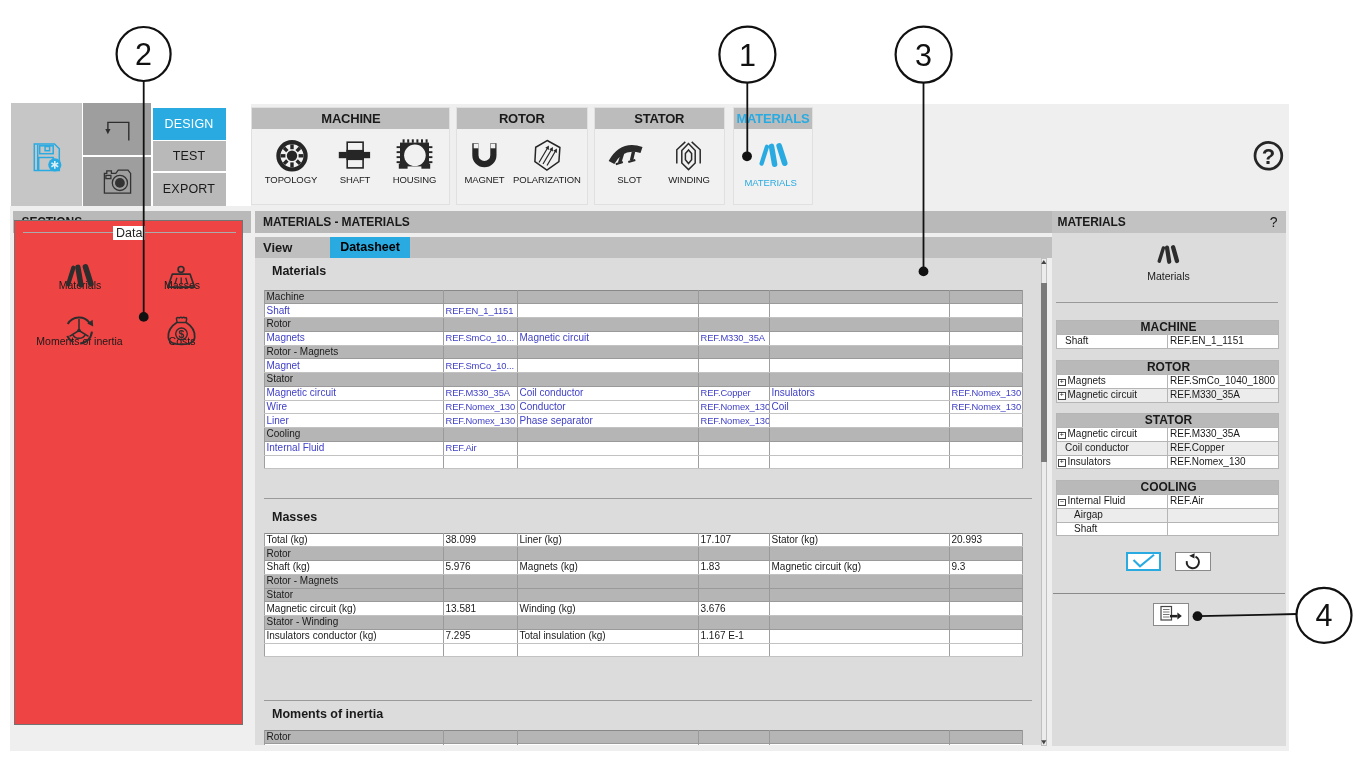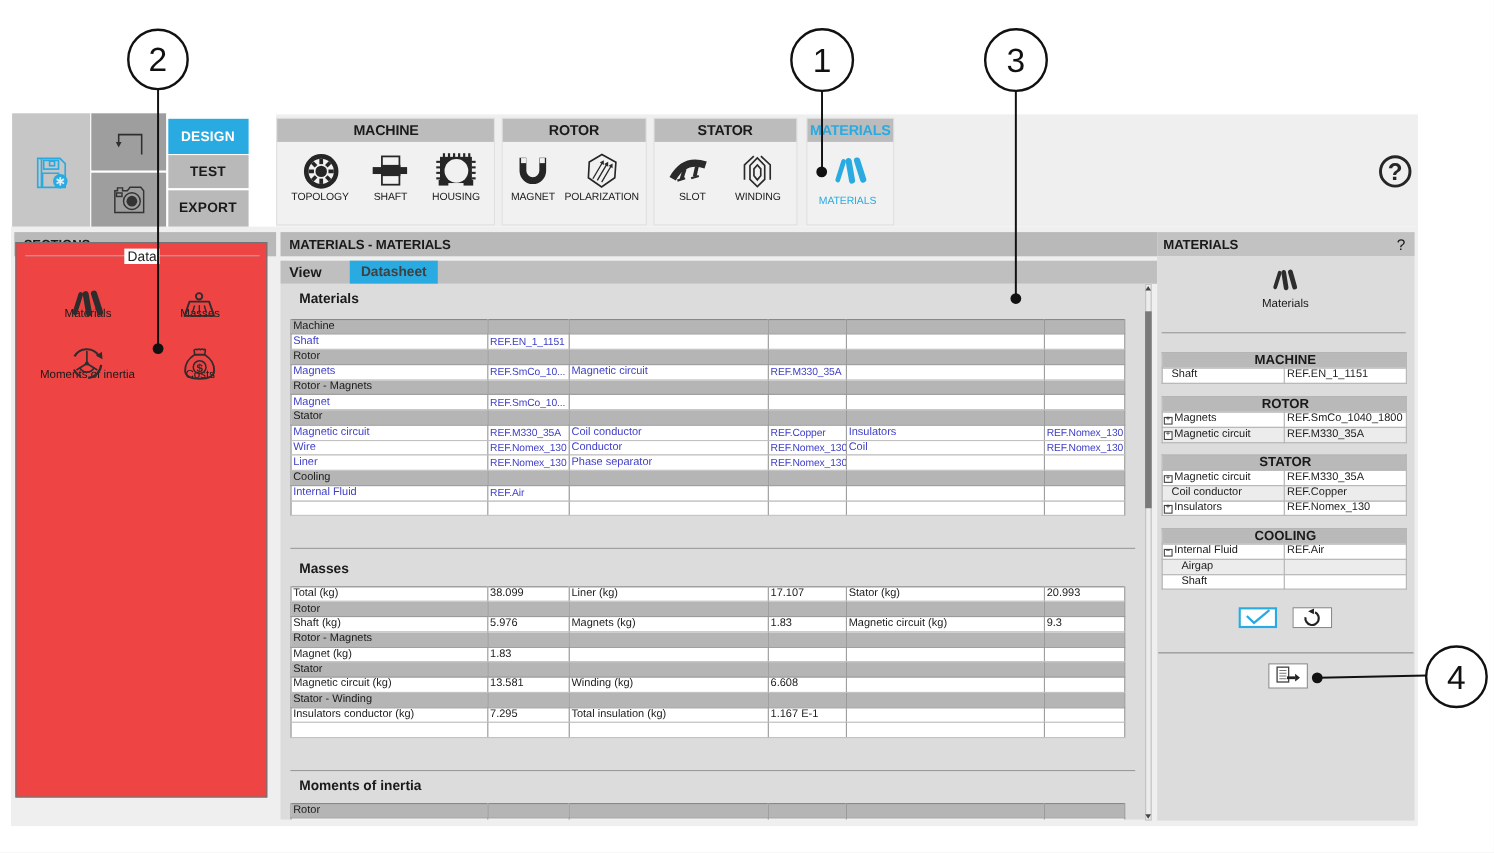--- a/index.html
+++ b/index.html
@@ -1,21 +1,21 @@
 <!DOCTYPE html>
 <html><head><meta charset="utf-8"><style>
 html,body{margin:0;padding:0}
 body{width:1358px;height:775px;background:#fff;font-family:"Liberation Sans",sans-serif;position:relative;overflow:hidden;color:#1a1a1a}
 .abs{position:absolute}
 .ctr{display:flex;align-items:center;justify-content:center}
 
 #saveArea{left:11px;top:103px;width:71px;height:103px;background:#c6c6c6}
 #boxA{left:83px;top:103px;width:68px;height:52px;background:#9e9e9e}
 #boxB{left:83px;top:156.5px;width:68px;height:49.5px;background:#9e9e9e}
-.navbtn{left:152.5px;width:73px;font-weight:bold;font-size:12.5px;letter-spacing:.2px}
+.navbtn{left:152.5px;width:73px;font-weight:normal;font-size:12.5px;letter-spacing:.2px}
 #btnDesign{top:107.5px;height:32px;background:#29abe2;color:#fff}
 #btnTest{top:141px;height:30px;background:#b9b9b9}
 #btnExport{top:172.5px;height:33px;background:#b9b9b9}
 #ribbonBg{left:251px;top:103.5px;width:1038px;height:102.5px;background:#efefef}
 .group{top:106.7px;height:98.8px;background:#f1f1f1;border:1px solid #e0e0e0;box-sizing:border-box}
 .ghead{height:21.5px;background:#bcbcbc;font-weight:bold;font-size:13px;letter-spacing:-.2px;display:flex;align-items:center;justify-content:center}
 #gMachine{left:251.4px;width:199px}
 #gRotor{left:455.5px;width:132.5px}
 #gStator{left:594px;width:130.5px}
 #gMaterials{left:733px;width:80px}
@@ -25,21 +25,21 @@
 .phead{top:210.5px;height:22px;background:#b9b9b9;font-weight:bold;font-size:12px;letter-spacing:-.1px;display:flex;align-items:center}
 #headSections{left:12.5px;width:238.5px;padding-left:9px;box-sizing:border-box}
 #headCenter{left:255px;width:797px;padding-left:8px;box-sizing:border-box}
 #headRight{left:1051.5px;width:234px;padding-left:6px;box-sizing:border-box;background:#c2c2c2}
 #midBg{left:10px;top:206px;width:1279px;height:544.5px;background:#efefef}
 
 #leftBox{left:14px;top:220px;width:229px;height:504.5px;background:#ef4444;border:1px solid #737373;box-sizing:border-box}
 
 #tabRow{left:255px;top:236.5px;width:797px;height:21.2px;background:#bfbfbf}
 #tabView{left:255px;top:236.5px;width:70px;height:21.2px;font-weight:bold;font-size:13px;display:flex;align-items:center;padding-left:8px;box-sizing:border-box}
-#tabData{left:318px;top:236.5px;width:80px;height:21.2px;background:#29abe2;color:#404040;font-weight:bold;font-size:12.5px}
+#tabData{left:330px;top:236.5px;width:80px;height:21.2px;background:#29abe2;color:#000000;font-weight:bold;font-size:12.5px}
 #centerBody{left:255px;top:257.7px;width:791.5px;height:487.3px;background:#dcdcdc;overflow:hidden}
 .secHead{position:absolute;left:17px;font-weight:bold;font-size:12.5px}
 .sep{position:absolute;left:9px;width:768px;height:1px;background:#9a9a9a}
 table{border-collapse:collapse;table-layout:fixed;font-size:10.5px}
 .ctab{position:absolute;left:8.5px;width:758px;border:1.5px solid #888}
 .ctab td{height:12.76px;line-height:12.5px;padding:0 0 0 2px;border:1px solid #c2c2c2;border-left:1px solid #9f9f9f;border-right:1px solid #9f9f9f;border-top:none;overflow:hidden;white-space:nowrap;background:#fff;font-size:10px}
 .ctab tr.sh td{background:#b5b5b5;border-color:#9a9a9a}
 .ctab td.v{color:#4040c8}
 .ctab td.r{color:#4040c8;font-size:9.4px;letter-spacing:-.1px}
 
@@ -260,41 +260,33 @@
           <td>9.3</td>
         </tr>
     <tr class="sh">
           <td>Rotor - Magnets</td>
           <td></td>
           <td></td>
           <td></td>
           <td></td>
           <td></td>
         </tr>
-    <tr>
-          <td>Magnet (kg)</td>
-          <td>1.83</td>
-          <td></td>
-          <td></td>
-          <td></td>
-          <td></td>
-        </tr>
     <tr class="sh">
           <td>Stator</td>
           <td></td>
           <td></td>
           <td></td>
           <td></td>
           <td></td>
         </tr>
     <tr>
           <td>Magnetic circuit (kg)</td>
           <td>13.581</td>
           <td>Winding (kg)</td>
-          <td>6.608</td>
+          <td>3.676</td>
           <td></td>
           <td></td>
         </tr>
     <tr class="sh">
           <td>Stator - Winding</td>
           <td></td>
           <td></td>
           <td></td>
           <td></td>
           <td></td>

